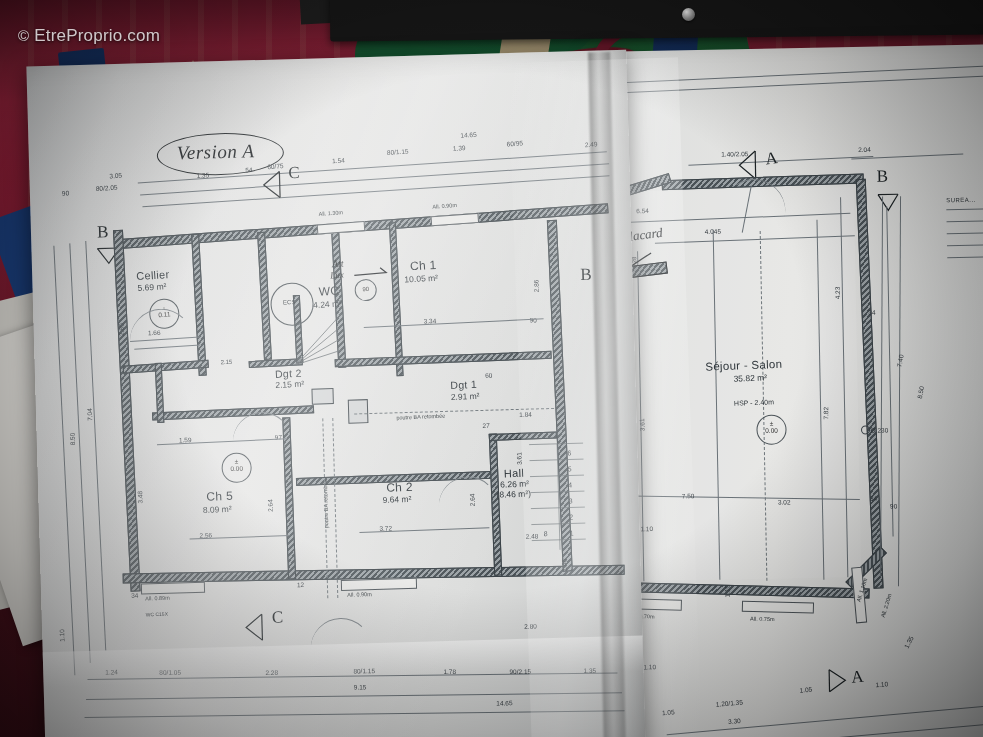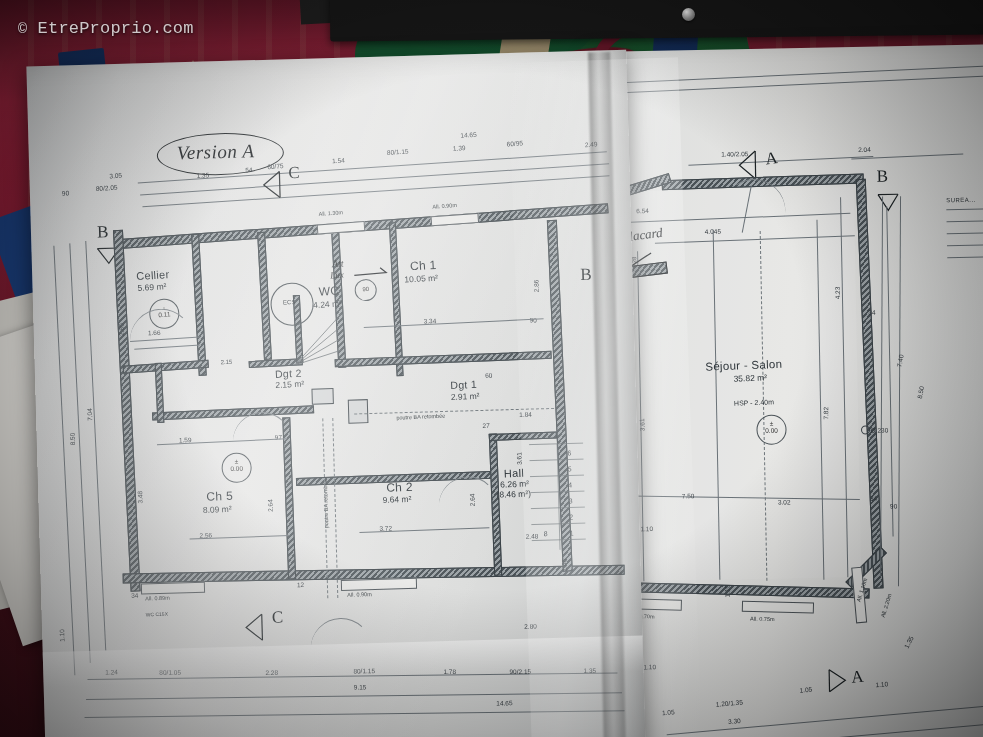--- a/index.html
+++ b/index.html
@@ -70,22 +70,22 @@
   .hand{position:absolute;color:#1b1f22;font-family:"Liberation Serif",serif;font-style:italic;}
   .oval{position:absolute;border:1.6px solid #1d2225;border-radius:50%;}
   .door{position:absolute;border:1px solid #7b8287;border-radius:50%;border-color:#7b8287 transparent transparent transparent;}
   .win{position:absolute;background:#e8e8e6;border:1px solid #4d5459;}
   .wlbl{position:absolute;font-size:5.5px;color:#2f363a;white-space:nowrap;}
 
   .glare{position:absolute;pointer-events:none;
     background:linear-gradient(115deg,rgba(255,255,255,.00) 0%,rgba(255,255,255,.30) 45%,rgba(255,255,255,.00) 75%);}
 
   
-  .wm{position:absolute;left:18px;top:19px;color:rgba(240,240,240,.82);font-size:17px;
-    font-family:Liberation Mono, monospace;letter-spacing:.2px;
+  .wm{position:absolute;left:18px;top:26px;color:rgba(240,240,240,.82);font-size:17px;
+    font-family:Liberation Sans, sans-serif;letter-spacing:.2px;
     text-shadow:0 1px 3px rgba(0,0,0,.85);}
   .wm .c{font-size:15px;}
 </style>
 </head>
 <body>
 
 <div id="shot">
 
   <div class="bg-base"></div>
   <div class="kilim">

